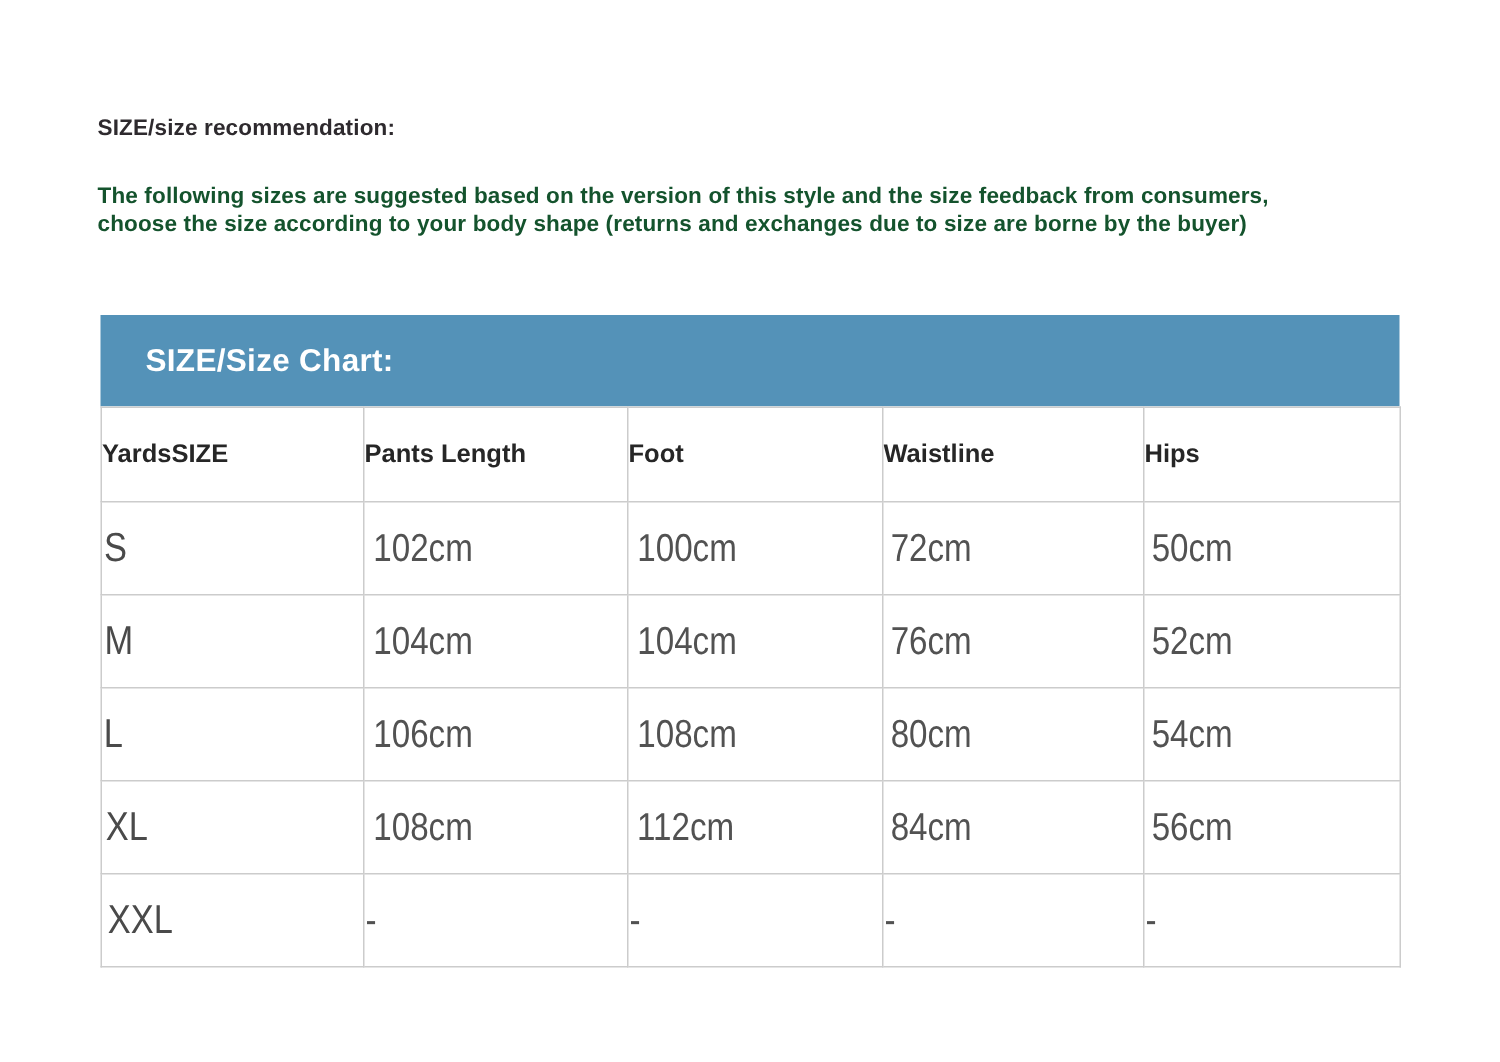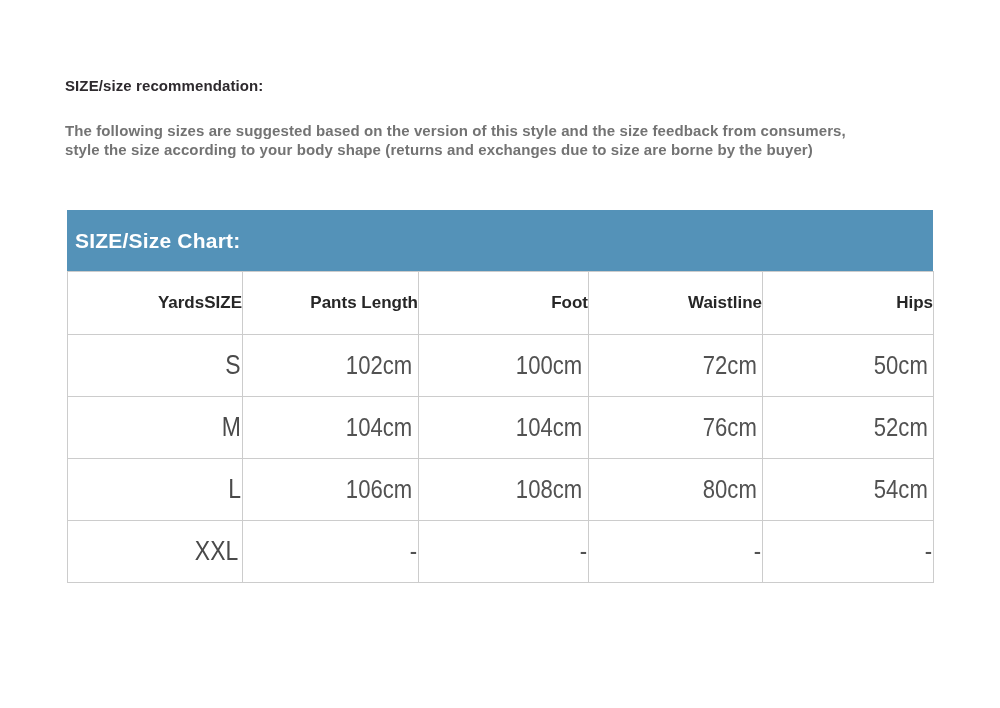--- a/index.html
+++ b/index.html
@@ -17,42 +17,42 @@
   }
   .section-heading {
     position: absolute; left: 65px; top: 77px;
     font-size: 15px; font-weight: bold;
     color: #2e2a2e; letter-spacing: 0.1px;
   }
   .recommendation-text {
     position: absolute; left: 65px; top: 121px;
     width: 890px;
     font-size: 15px; font-weight: bold;
-    color: #737373; line-height: 19px; letter-spacing: 0.1px;
+    color: #14532d; line-height: 19px; letter-spacing: 0.1px;
   }
   .chart-title-bar {
     position: absolute; left: 67px; top: 210px;
     width: 866px; height: 61px;
     display: flex; align-items: center;
-    padding-left: 8px;
+    padding-left: 30px;
   }
   .chart-title-bar .bar-title {
     color: #ffffff; font-size: 21px; font-weight: bold;
     letter-spacing: 0.2px;
   }
   .size-table {
     position: absolute; left: 67px; top: 271px;
     width: 866px;
     border-collapse: collapse;
     table-layout: fixed;
     background: #ffffff;
   }
   .size-table td, .size-table th {
     border: 1px solid #cccccc;
-    text-align: right; vertical-align: middle;
+    text-align: left; vertical-align: middle;
     overflow: hidden;
   }
   .size-table th {
     height: 63px;
     font-size: 17px; font-weight: bold; color: #262626;
   }
   .size-table td { height: 62px; }
   .cell-size, .cell-val {
     display: inline-block;
     transform: scaleX(0.85);
@@ -67,21 +67,21 @@
 </style>
 </head>
 <body>
 
 <div class="page">
 
   <div class="section-heading">SIZE/size recommendation:</div>
 
   <div class="recommendation-text">
     <div>The following sizes are suggested based on the version of this style and the size feedback from consumers,</div>
-    <div>style the size according to your body shape (returns and exchanges due to size are borne by the buyer)</div>
+    <div>choose the size according to your body shape (returns and exchanges due to size are borne by the buyer)</div>
   </div>
 
   <div class="chart-title-bar" style="background: rgb(84, 146, 184);">
     <span class="bar-title">SIZE/Size Chart:</span>
   </div>
 
   <table class="size-table">
     <colgroup>
       <col style="width:175px">
       <col style="width:176px">
@@ -114,20 +114,27 @@
         <td><span class="cell-val">52cm</span></td>
       </tr>
       <tr>
         <td><span class="cell-size">L</span></td>
         <td><span class="cell-val">106cm</span></td>
         <td><span class="cell-val">108cm</span></td>
         <td><span class="cell-val">80cm</span></td>
         <td><span class="cell-val">54cm</span></td>
       </tr>
       <tr>
+        <td><span class="cell-size">XL</span></td>
+        <td><span class="cell-val">108cm</span></td>
+        <td><span class="cell-val">112cm</span></td>
+        <td><span class="cell-val">84cm</span></td>
+        <td><span class="cell-val">56cm</span></td>
+      </tr>
+      <tr>
         <td><span class="cell-size">XXL</span></td>
         <td><span class="cell-val">-</span></td>
         <td><span class="cell-val">-</span></td>
         <td><span class="cell-val">-</span></td>
         <td><span class="cell-val">-</span></td>
       </tr>
     </tbody>
   </table>
 
 </div>

